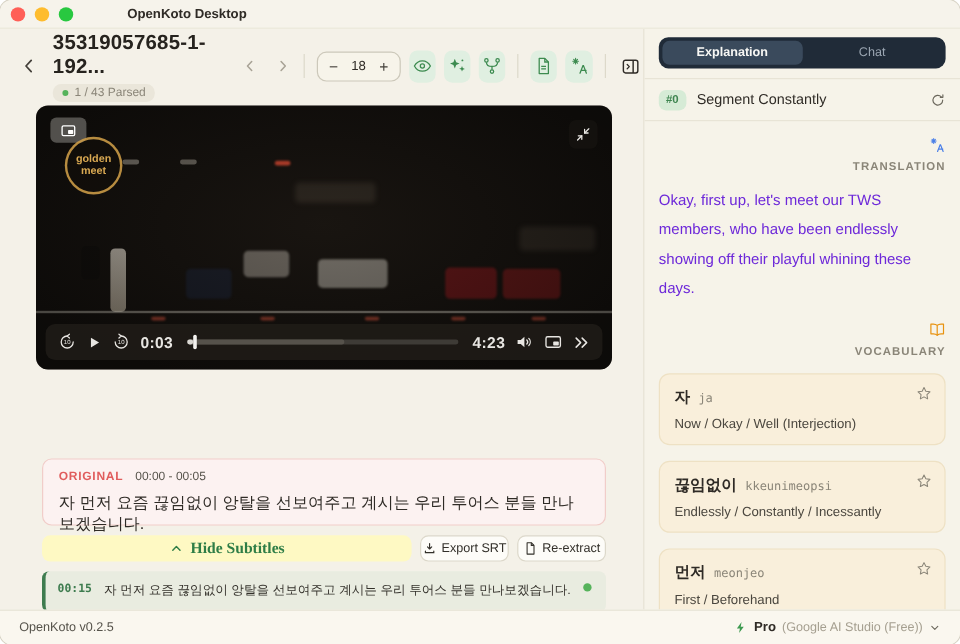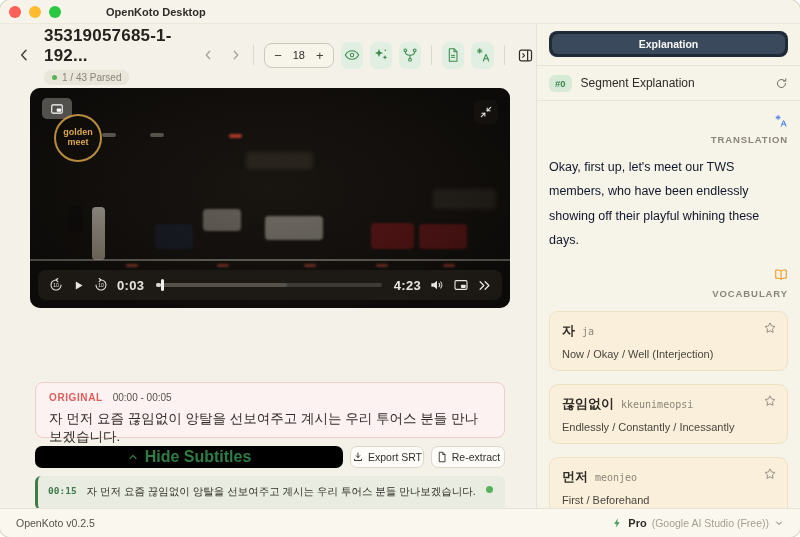--- a/index.html
+++ b/index.html
@@ -63,22 +63,22 @@
   
   .original-box { position:absolute; left:35px; top:382px; width:470px; height:56px;
                   background:#fcf2f1; border:1px solid #f1cdc9; border-radius:8px; padding:9px 13px; }
   .orig-row1 { display:flex; align-items:center; gap:10px; }
   .orig-label { font-size:10px; font-weight:bold; color:#e05d5d; letter-spacing:.6px; }
   .orig-time { font-size:10px; color:#55524a; }
   .orig-text { margin-top:7px; font-size:13.5px; color:#2f2b26; }
 
   
   .sub-controls { position:absolute; left:35px; top:446px; width:470px; height:22px; display:flex; gap:7px; }
-  .hide-btn { flex:1; background:#000000; border-radius:7px; color:#2e7d46; font-size:16px; font-weight:bold;
-              display:flex; align-items:center; justify-content:center; gap:6px; }
+  .hide-btn { flex:1; background:#fef9c3; border-radius:7px; color:#2e7d46; font-size:13px; font-weight:bold;
+              display:flex; align-items:center; justify-content:center; gap:6px;font-family:Liberation Serif, serif; }
   .white-btn { width:74px; background:#fdfcf8; border:1px solid #dcd8ca; border-radius:7px; color:#33302a;
                font-size:10.5px; display:flex; align-items:center; justify-content:center; gap:4px; }
 
   
   .sub-item { position:absolute; left:35px; top:476px; width:470px; height:34px;
               background:#e9ece0; border-left:3px solid #3e7c4f; border-radius:6px;
               display:flex; align-items:flex-start; padding:9px 12px 0 10px; }
   .sub-time { font-family:"DejaVu Sans Mono","Liberation Mono",monospace; font-size:9.5px; font-weight:bold; color:#3e7c4f; }
   .sub-text { font-size:10.5px; color:#33302a; margin-left:10px; flex:1; }
   .sub-dot { width:7px; height:7px; border-radius:50%; background:#56b35b; margin-top:1px; }
@@ -92,21 +92,21 @@
   .tab.active { background:#3a4a5c; color:#f7f7f4; font-weight:bold; }
   .hr { height:1px; background:#e8e4d6; }
   .seg-row { height:34px; display:flex; align-items:center; padding:0 12px; }
   .seg-badge { background:#d6ebd6; color:#3e8550; font-size:9.5px; font-weight:bold;
                border-radius:6px; padding:3px 6px; }
   .seg-title { font-size:12px; color:#2f2b26; margin-left:9px; flex:1; }
   .refresh { color:#6b675c; display:flex; }
   .panel-content { padding:10px 12px 0; }
   .sec-header { display:flex; align-items:flex-end; gap:6px; color:#8a8578; font-size:9.5px;
                 font-weight:bold; letter-spacing:.9px; margin:3px 0 10px;flex-direction:column; }
-  .trans-text { font-size:12.5px; line-height:1.95; color:#0f172a; margin-bottom:15px; }
+  .trans-text { font-size:12.5px; line-height:1.95; color:#6d28d9; margin-bottom:15px; }
   .vocab-list { display:flex; flex-direction:column; gap:13px; margin-top:12px; }
   .vocab-card { background:#f9efdb; border:1px solid #eee1c4; border-radius:9px; padding:10px 12px; position:relative; }
   .vc-row { display:flex; align-items:baseline; }
   .vc-word { font-size:13px; font-weight:bold; color:#2f2b26; }
   .vc-roman { font-family:"DejaVu Sans Mono","Liberation Mono",monospace; font-size:10px; color:#8a8578; margin-left:7px; }
   .vc-star { position:absolute; right:10px; top:9px; color:#8a8578; }
   .vc-def { font-size:11px; color:#4a463e; margin-top:8px; }
 
   
   .footer { position:absolute; left:0; right:0; bottom:0; height:29px; background:#faf7ef;
@@ -329,25 +329,26 @@
 
   <div class="sub-item">
     <span class="sub-time">00:15</span>
     <span class="sub-text">자 먼저 요즘 끊임없이 앙탈을 선보여주고 계시는 우리 투어스 분들 만나보겠습니다.</span>
     <span class="sub-dot"></span>
   </div>
 
   <div class="right">
     <div class="tabbar">
       <div class="tab active">Explanation</div>
+      <div class="tab">Chat</div>
     </div>
     <div class="hr" style="margin-top:8px"></div>
     <div class="seg-row">
       <span class="seg-badge">#0</span>
-      <span class="seg-title">Segment Explanation</span>
+      <span class="seg-title">Segment Constantly</span>
       <span class="refresh">
         <svg width="13" height="13" viewBox="0 0 24 24">
             <path d="M19.5 12a7.5 7.5 0 1 1-2.1-5.2" fill="none" stroke="currentColor" stroke-width="1.8" stroke-linecap="round"></path>
             <polyline points="19.8 3.6 19.8 7.6 15.8 7.6" fill="none" stroke="currentColor" stroke-width="1.8" stroke-linecap="round" stroke-linejoin="round"></polyline>
           </svg>
       </span>
     </div>
     <div class="hr"></div>
 
     <div class="panel-content">

